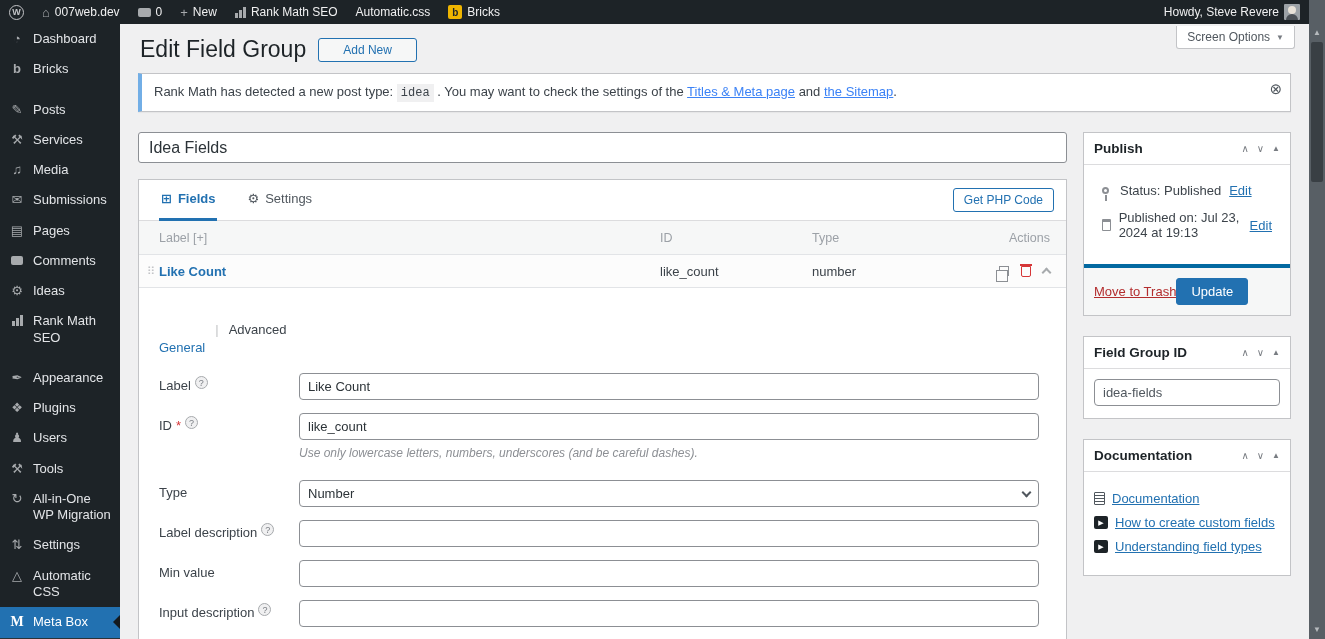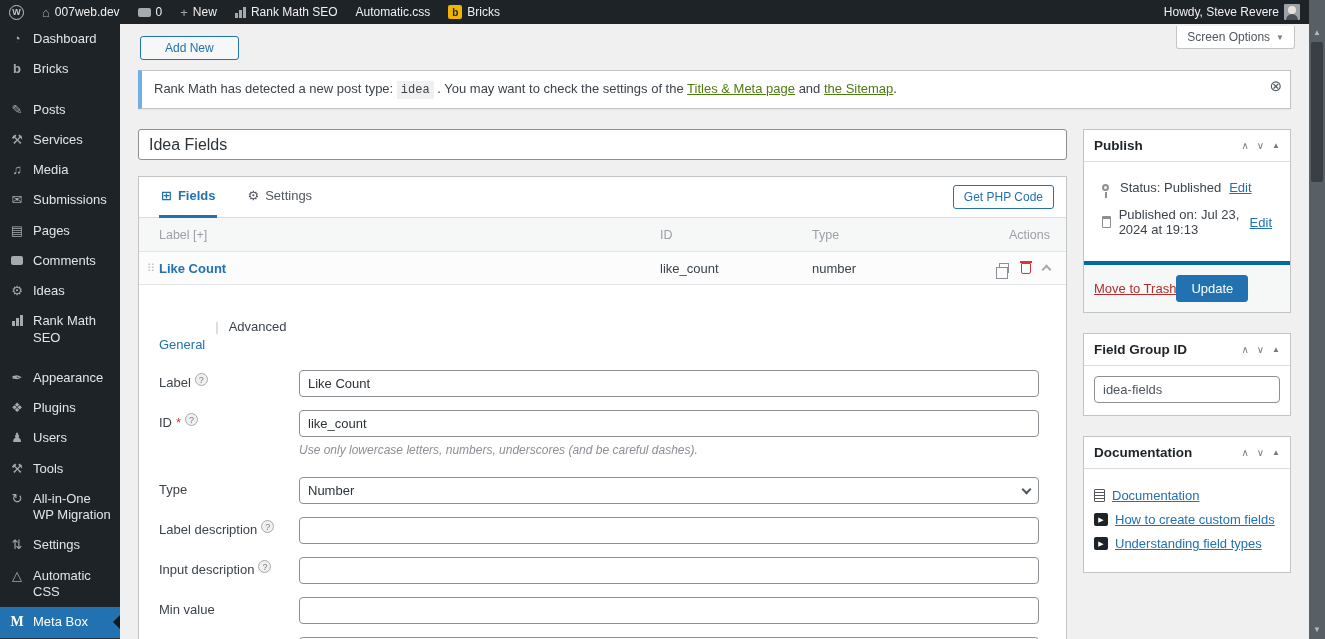--- a/index.html
+++ b/index.html
@@ -48,21 +48,21 @@
   
   .content { position:absolute; left:120px; top:24px; right:16px; bottom:0; background:#f0f0f1; overflow:hidden; }
   .screen-options { position:absolute; top:2px; right:14px; background:#fff; border:1px solid #c3c4c7; border-top:none; border-radius:0 0 3px 3px; padding:4px 10px; font-size:12px; color:#50575e; display:flex; align-items:center; gap:6px; cursor:pointer; z-index:5; }
   .so-arrow { font-size:8px; color:#787c82; }
 
   .titlebar { display:flex; align-items:center; gap:12px; margin:12px 18px 0 20px; }
   h1.page-title { font-size:23px; font-weight:400; color:#1d2327; }
   .add-new-btn { font-size:12px; padding:4px 24px; background:#f6f7f7; border:1px solid #2271b1; border-radius:3px; color:#2271b1; cursor:pointer; }
 
   .notice { margin:10px 18px 0; background:#fff; border:1px solid #c3c4c7; border-left:4px solid #72aee6; box-shadow:0 1px 1px rgba(0,0,0,.04); padding:8px 34px 8px 12px; font-size:13px; color:#3c434a; position:relative; line-height:1.6; }
-  .notice a { color:#4d7c0f; text-decoration:underline; cursor:pointer; }
+  .notice a { color:#3b82f6; text-decoration:underline; cursor:pointer; }
   .notice code { font-family:"Liberation Mono","DejaVu Sans Mono",monospace; font-size:12px; background:#f0f0f1; padding:2px 4px; }
   .notice-dismiss { position:absolute; right:8px; top:6px; color:#50575e; font-size:15px; cursor:pointer; background:none; border:none; }
 
   .cols { display:flex; margin:0 18px; align-items:flex-start; }
   .col-main { width:929px; }
   .col-side { width:208px; margin-left:16px; }
 
   .fg-title-input { width:100%; height:31px; margin-top:20px; border:1px solid #8c8f94; border-radius:3px; padding:0 10px; font-size:16px; color:#2c3338; background:#fff; font-family:inherit; }
 
   .main-panel { margin-top:16px; background:#fff; border:1px solid #c3c4c7; min-height:600px; }
@@ -268,20 +268,21 @@
   </div>
 
   <div class="content">
 
     <div class="screen-options">
       <span>Screen Options</span>
       <span class="so-arrow">▼</span>
     </div>
 
     <div class="titlebar">
+      <h1 class="page-title">Edit Field Group</h1>
       <button class="add-new-btn">Add New</button>
     </div>
 
     <div class="notice">
       <span>Rank Math has detected a new post type:</span>
       <code>idea</code>
       <span>. You may want to check the settings of the</span>
       <a>Titles &amp; Meta page</a>
       <span>and</span>
       <a>the Sitemap</a><span>.</span>
@@ -365,29 +366,29 @@
             <div class="form-row">
               <div class="form-label">
                 <span>Label description</span>
                   <span class="help-icon"></span>
               </div>
               <input class="form-input" value="" style="">
             </div>
 
             <div class="form-row">
               <div class="form-label">
+                <span>Min value</span>
+              </div>
+              <input class="form-input" value="" style="">
+            </div>
+
+            <div class="form-row">
+              <div class="form-label">
                 <span>Input description</span>
                   <span class="help-icon"></span>
-              </div>
-              <input class="form-input" value="" style="">
-            </div>
-
-            <div class="form-row">
-              <div class="form-label">
-                <span>Min value</span>
               </div>
               <input class="form-input" value="" style="">
             </div>
 
             <div class="form-row">
               <div class="form-label">
                 <span>Max value</span>
               </div>
               <input class="form-input" value="" style="">
             </div>

